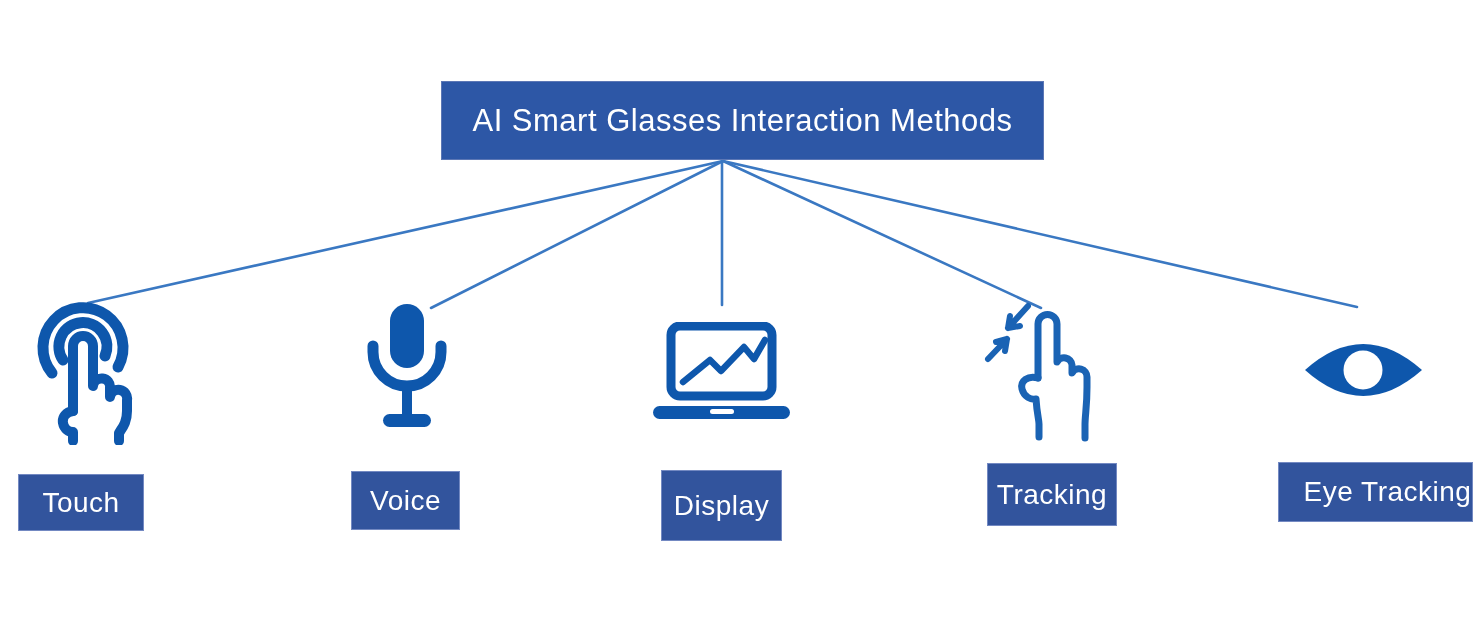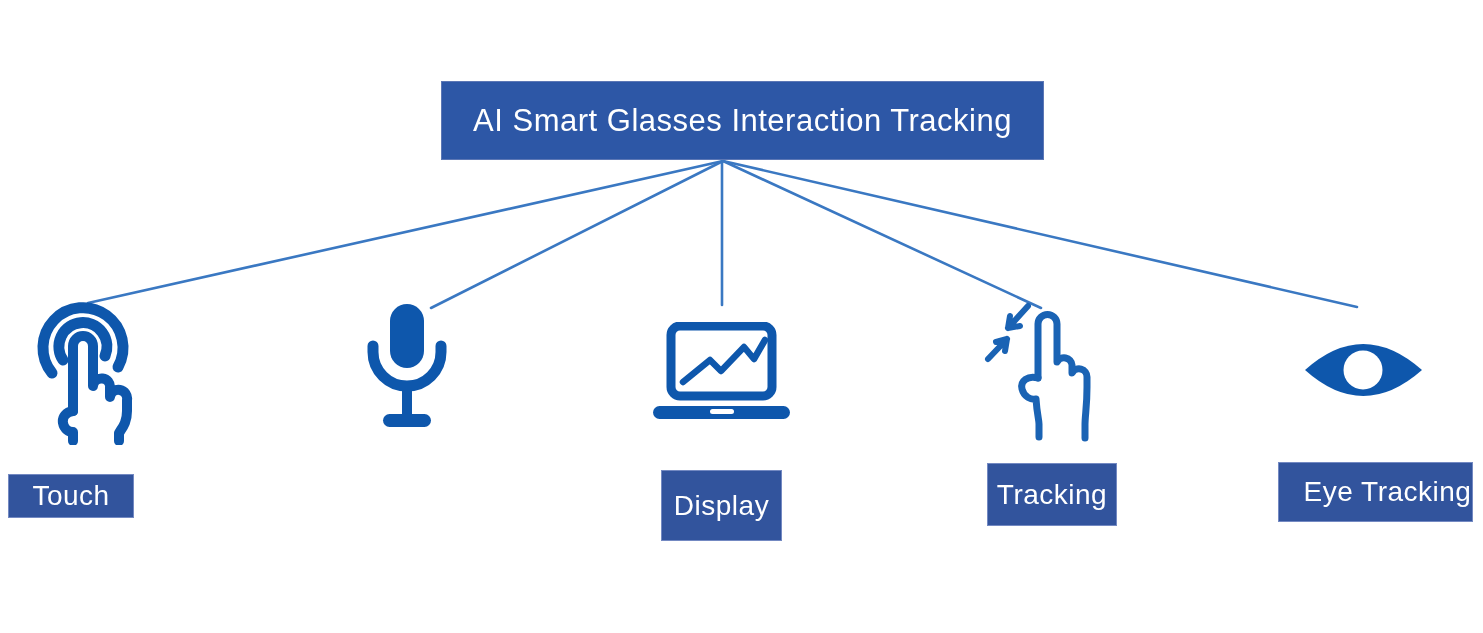--- a/index.html
+++ b/index.html
@@ -44,21 +44,21 @@
     position:absolute;
     background:var(--label-box);
     color:var(--text);
     display:flex;align-items:center;justify-content:center;
     font-size:28px;
     letter-spacing:0.5px;
     border:1px solid #7389c2;
     box-sizing:border-box;
   }
   .icon-wrap{position:absolute;}
-  .lbl-touch  {left:8px;  top:474px; width:126px; height:44px;}
+  .lbl-touch  {left:18px;  top:474px; width:126px; height:57px;}
   .lbl-voice  {left:351px; top:471px; width:109px; height:59px;}
   .lbl-display{left:661px; top:470px; width:121px; height:71px;}
   .lbl-gesture{left:987px; top:463px; width:130px; height:63px;}
   .lbl-eye    {left:1278px;top:462px; width:195px; height:60px;padding-left:24px;}
   .ic-touch  {left:30px;  top:298px;}
   .ic-voice  {left:363px; top:302px;}
   .ic-display{left:653px; top:322px;}
   .ic-gesture{left:982px; top:298px;}
   .ic-eye    {left:1301px;top:332px;}
 </style>
@@ -71,21 +71,21 @@
     <g stroke="var(--connector)" stroke-width="2.6" stroke-linecap="round">
       <line x1="723" y1="161" x2="88" y2="303"></line>
       <line x1="723" y1="161" x2="431" y2="308"></line>
       <line x1="722" y1="161" x2="722" y2="305"></line>
       <line x1="723" y1="161" x2="1041" y2="308"></line>
       <line x1="723" y1="161" x2="1357" y2="307"></line>
     </g>
   </svg>
 
   <div class="title-box">
-    <span>AI Smart Glasses Interaction Tracking</span>
+    <span>AI Smart Glasses Interaction Methods</span>
   </div>
 
   <div class="icon-wrap ic-touch">
     <svg width="125" height="147" viewBox="0 0 125 147" xmlns="http://www.w3.org/2000/svg">
       <g fill="none" stroke="var(--icon)" stroke-linecap="round" stroke-linejoin="round">
         <path d="M33,62 A24,24 0 1 1 75,58" stroke-width="11"></path>
         <path d="M22,75 A40,40 0 1 1 88,69" stroke-width="11"></path>
         <path d="M43,113 V48 a10,10 0 0 1 20,0 v40 a8.5,8.5 0 0 1 17,2 v9 a8.5,8.5 0 0 1 17,3 v11 c0,12 -5,17 -8,22 v8" stroke-width="10"></path>
         <path d="M43,86 v27 c-7,1 -11,6 -10,12 1,6 6,9 10,9 v9" stroke-width="10"></path>
       </g>
@@ -95,20 +95,23 @@
     <span>Touch</span>
   </div>
 
   <div class="icon-wrap ic-voice">
     <svg width="88" height="132" viewBox="0 0 88 132" xmlns="http://www.w3.org/2000/svg">
       <rect x="27" y="2" width="34" height="64" rx="17" fill="var(--icon)"></rect>
       <path d="M10,44 v6 a34,34 0 0 0 68,0 v-6" fill="none" stroke="var(--icon)" stroke-width="11" stroke-linecap="round"></path>
       <rect x="39" y="84" width="10" height="30" fill="var(--icon)"></rect>
       <rect x="20" y="112" width="48" height="13" rx="6.5" fill="var(--icon)"></rect>
     </svg>
+  </div>
+  <div class="label-box lbl-voice">
+    <span>Voice</span>
   </div>
 
   <div class="icon-wrap ic-display">
     <svg width="137" height="98" viewBox="0 0 137 98" xmlns="http://www.w3.org/2000/svg">
       <rect x="18" y="4" width="101" height="70" rx="9" fill="none" stroke="var(--icon)" stroke-width="9"></rect>
       <polyline points="30,60 57,38 68,49 91,25 101,37 112,18" fill="none" stroke="var(--icon)" stroke-width="6.5" stroke-linecap="round" stroke-linejoin="round"></polyline>
       <rect x="0" y="84" width="137" height="13" rx="6.5" fill="var(--icon)"></rect>
       <rect x="57" y="87" width="24" height="5" rx="2.5" fill="#ffffff"></rect>
     </svg>
   </div>

